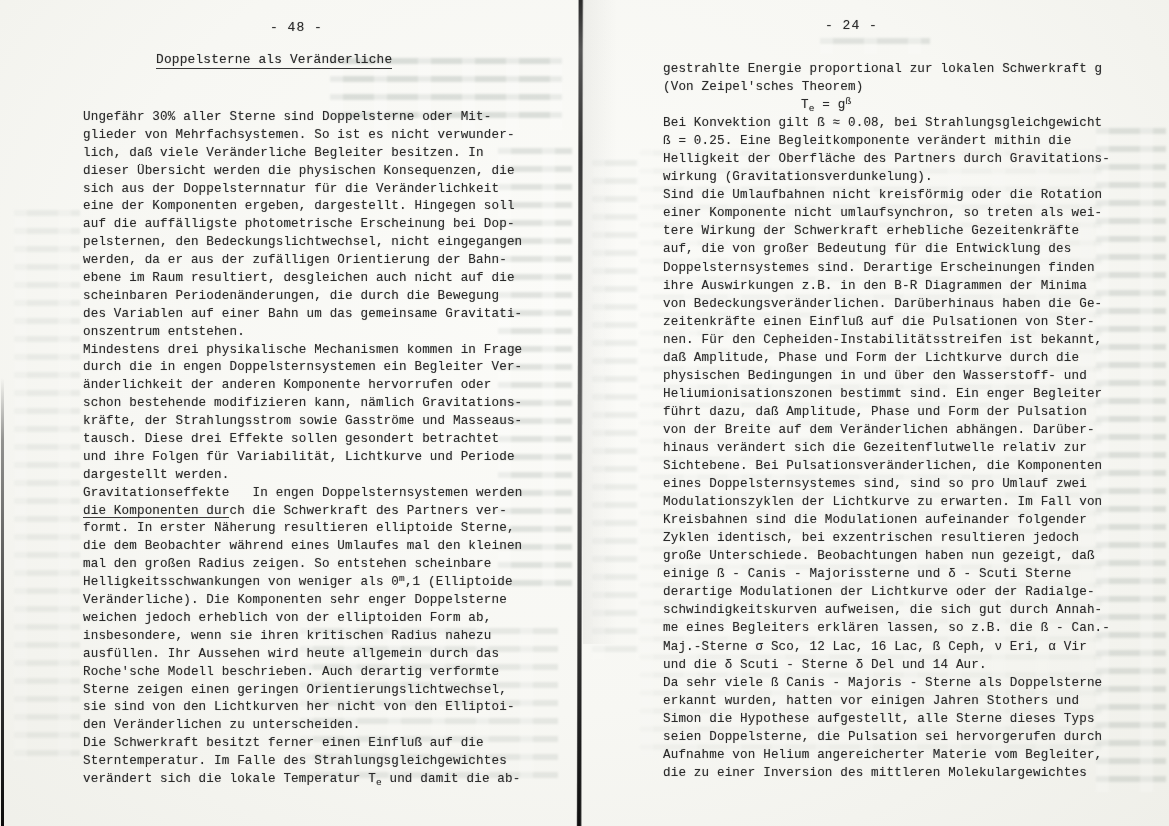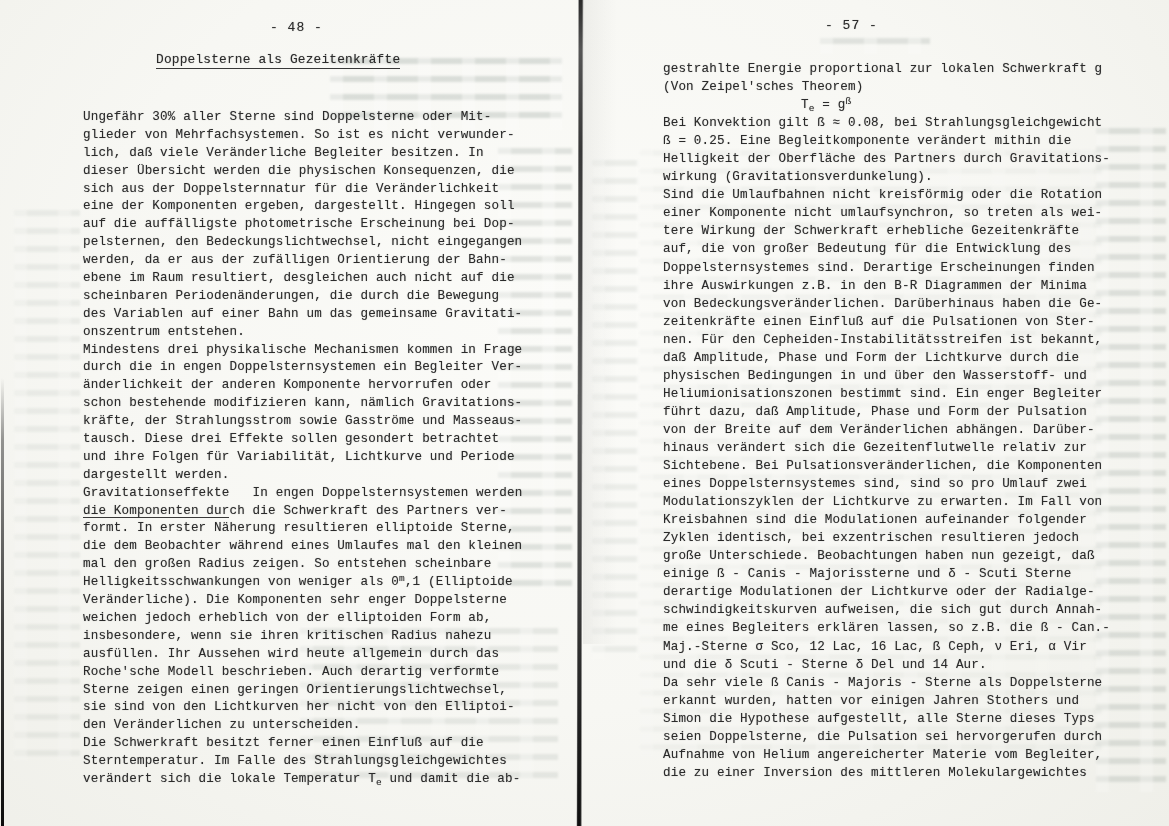--- a/index.html
+++ b/index.html
@@ -88,24 +88,24 @@
   <div class="ghost g2"></div>
   <div class="ghost g3"></div>
   <div class="ghost g4"></div>
   <div class="ghost g5"></div>
   <div class="ghost g6"></div>
   <div class="ghost g7"></div>
   <div class="ghost g8"></div>
 
   <div class="page page-left">
     <div class="pageno pageno-left">- 48 -</div>
-    <div class="doc-title">Doppelsterne als Gezeitenkräfte</div>
+    <div class="doc-title">Doppelsterne als Veränderliche</div>
     <div class="lines lines-left" id="left-lines"><div class="tline"><span>Ungefähr 30% aller Sterne sind Doppelsterne oder Mit-</span></div><div class="tline"><span>glieder von Mehrfachsystemen. So ist es nicht verwunder-</span></div><div class="tline"><span>lich, daß viele Veränderliche Begleiter besitzen. In</span></div><div class="tline"><span>dieser Übersicht werden die physischen Konsequenzen, die</span></div><div class="tline"><span>sich aus der Doppelsternnatur für die Veränderlichkeit</span></div><div class="tline"><span>eine der Komponenten ergeben, dargestellt. Hingegen soll</span></div><div class="tline"><span>auf die auffälligste photometrische Erscheinung bei Dop-</span></div><div class="tline"><span>pelsternen, den Bedeckungslichtwechsel, nicht eingegangen</span></div><div class="tline"><span>werden, da er aus der zufälligen Orientierung der Bahn-</span></div><div class="tline"><span>ebene im Raum resultiert, desgleichen auch nicht auf die</span></div><div class="tline"><span>scheinbaren Periodenänderungen, die durch die Bewegung</span></div><div class="tline"><span>des Variablen auf einer Bahn um das gemeinsame Gravitati-</span></div><div class="tline"><span>onszentrum entstehen.</span></div><div class="tline"><span>Mindestens drei physikalische Mechanismen kommen in Frage</span></div><div class="tline"><span>durch die in engen Doppelsternsystemen ein Begleiter Ver-</span></div><div class="tline"><span>änderlichkeit der anderen Komponente hervorrufen oder</span></div><div class="tline"><span>schon bestehende modifizieren kann, nämlich Gravitations-</span></div><div class="tline"><span>kräfte, der Strahlungsstrom sowie Gasströme und Masseaus-</span></div><div class="tline"><span>tausch. Diese drei Effekte sollen gesondert betrachtet</span></div><div class="tline"><span>und ihre Folgen für Variabilität, Lichtkurve und Periode</span></div><div class="tline"><span>dargestellt werden.</span></div><div class="tline"><span class="u">Gravitationseffekte</span><span>   In engen Doppelsternsystemen werden</span></div><div class="tline"><span>die Komponenten durch die Schwerkraft des Partners ver-</span></div><div class="tline"><span>formt. In erster Näherung resultieren elliptoide Sterne,</span></div><div class="tline"><span>die dem Beobachter während eines Umlaufes mal den kleinen</span></div><div class="tline"><span>mal den großen Radius zeigen. So entstehen scheinbare</span></div><div class="tline"><span>Helligkeitsschwankungen von weniger als 0</span><span class="sup">m</span><span>,1 (Elliptoide</span></div><div class="tline"><span>Veränderliche). Die Komponenten sehr enger Doppelsterne</span></div><div class="tline"><span>weichen jedoch erheblich von der elliptoiden Form ab,</span></div><div class="tline"><span>insbesondere, wenn sie ihren kritischen Radius nahezu</span></div><div class="tline"><span>ausfüllen. Ihr Aussehen wird heute allgemein durch das</span></div><div class="tline"><span>Roche'sche Modell beschrieben. Auch derartig verformte</span></div><div class="tline"><span>Sterne zeigen einen geringen Orientierungslichtwechsel,</span></div><div class="tline"><span>sie sind von den Lichtkurven her nicht von den Elliptoi-</span></div><div class="tline"><span>den Veränderlichen zu unterscheiden.</span></div><div class="tline"><span>Die Schwerkraft besitzt ferner einen Einfluß auf die</span></div><div class="tline"><span>Sterntemperatur. Im Falle des Strahlungsgleichgewichtes</span></div><div class="tline"><span>verändert sich die lokale Temperatur T</span><span class="sub">e</span><span> und damit die ab-</span></div></div>
   </div>
 
   <div class="page page-right">
-    <div class="pageno pageno-right">- 57 -</div>
+    <div class="pageno pageno-right">- 24 -</div>
     <div class="lines lines-right" id="right-lines"><div class="tline"><span>gestrahlte Energie proportional zur lokalen Schwerkraft g</span></div><div class="tline"><span>(Von Zeipel'sches Theorem)</span></div><div class="tline" style="padding-left: 138px;"><span>T</span><span class="sub">e</span><span> = g</span><span class="sup">ß</span></div><div class="tline"><span>Bei Konvektion gilt ß ≈ 0.08, bei Strahlungsgleichgewicht</span></div><div class="tline"><span>ß = 0.25. Eine Begleitkomponente verändert mithin die</span></div><div class="tline"><span>Helligkeit der Oberfläche des Partners durch Gravitations-</span></div><div class="tline"><span>wirkung (Gravitationsverdunkelung).</span></div><div class="tline"><span>Sind die Umlaufbahnen nicht kreisförmig oder die Rotation</span></div><div class="tline"><span>einer Komponente nicht umlaufsynchron, so treten als wei-</span></div><div class="tline"><span>tere Wirkung der Schwerkraft erhebliche Gezeitenkräfte</span></div><div class="tline"><span>auf, die von großer Bedeutung für die Entwicklung des</span></div><div class="tline"><span>Doppelsternsystemes sind. Derartige Erscheinungen finden</span></div><div class="tline"><span>ihre Auswirkungen z.B. in den B-R Diagrammen der Minima</span></div><div class="tline"><span>von Bedeckungsveränderlichen. Darüberhinaus haben die Ge-</span></div><div class="tline"><span>zeitenkräfte einen Einfluß auf die Pulsationen von Ster-</span></div><div class="tline"><span>nen. Für den Cepheiden-Instabilitätsstreifen ist bekannt,</span></div><div class="tline"><span>daß Amplitude, Phase und Form der Lichtkurve durch die</span></div><div class="tline"><span>physischen Bedingungen in und über den Wasserstoff- und</span></div><div class="tline"><span>Heliumionisationszonen bestimmt sind. Ein enger Begleiter</span></div><div class="tline"><span>führt dazu, daß Amplitude, Phase und Form der Pulsation</span></div><div class="tline"><span>von der Breite auf dem Veränderlichen abhängen. Darüber-</span></div><div class="tline"><span>hinaus verändert sich die Gezeitenflutwelle relativ zur</span></div><div class="tline"><span>Sichtebene. Bei Pulsationsveränderlichen, die Komponenten</span></div><div class="tline"><span>eines Doppelsternsystemes sind, sind so pro Umlauf zwei</span></div><div class="tline"><span>Modulationszyklen der Lichtkurve zu erwarten. Im Fall von</span></div><div class="tline"><span>Kreisbahnen sind die Modulationen aufeinander folgender</span></div><div class="tline"><span>Zyklen identisch, bei exzentrischen resultieren jedoch</span></div><div class="tline"><span>große Unterschiede. Beobachtungen haben nun gezeigt, daß</span></div><div class="tline"><span>einige ß - Canis - Majorissterne und δ - Scuti Sterne</span></div><div class="tline"><span>derartige Modulationen der Lichtkurve oder der Radialge-</span></div><div class="tline"><span>schwindigkeitskurven aufweisen, die sich gut durch Annah-</span></div><div class="tline"><span>me eines Begleiters erklären lassen, so z.B. die ß - Can.-</span></div><div class="tline"><span>Maj.-Sterne σ Sco, 12 Lac, 16 Lac, ß Ceph, ν Eri, α Vir</span></div><div class="tline"><span>und die δ Scuti - Sterne δ Del und 14 Aur.</span></div><div class="tline"><span>Da sehr viele ß Canis - Majoris - Sterne als Doppelsterne</span></div><div class="tline"><span>erkannt wurden, hatten vor einigen Jahren Stothers und</span></div><div class="tline"><span>Simon die Hypothese aufgestellt, alle Sterne dieses Typs</span></div><div class="tline"><span>seien Doppelsterne, die Pulsation sei hervorgerufen durch</span></div><div class="tline"><span>Aufnahme von Helium angereicherter Materie vom Begleiter,</span></div><div class="tline"><span>die zu einer Inversion des mittleren Molekulargewichtes</span></div></div>
   </div>
 
   <div class="gutter"></div>
   <div class="edge-line"></div>
 </div>
 
 </body></html>

